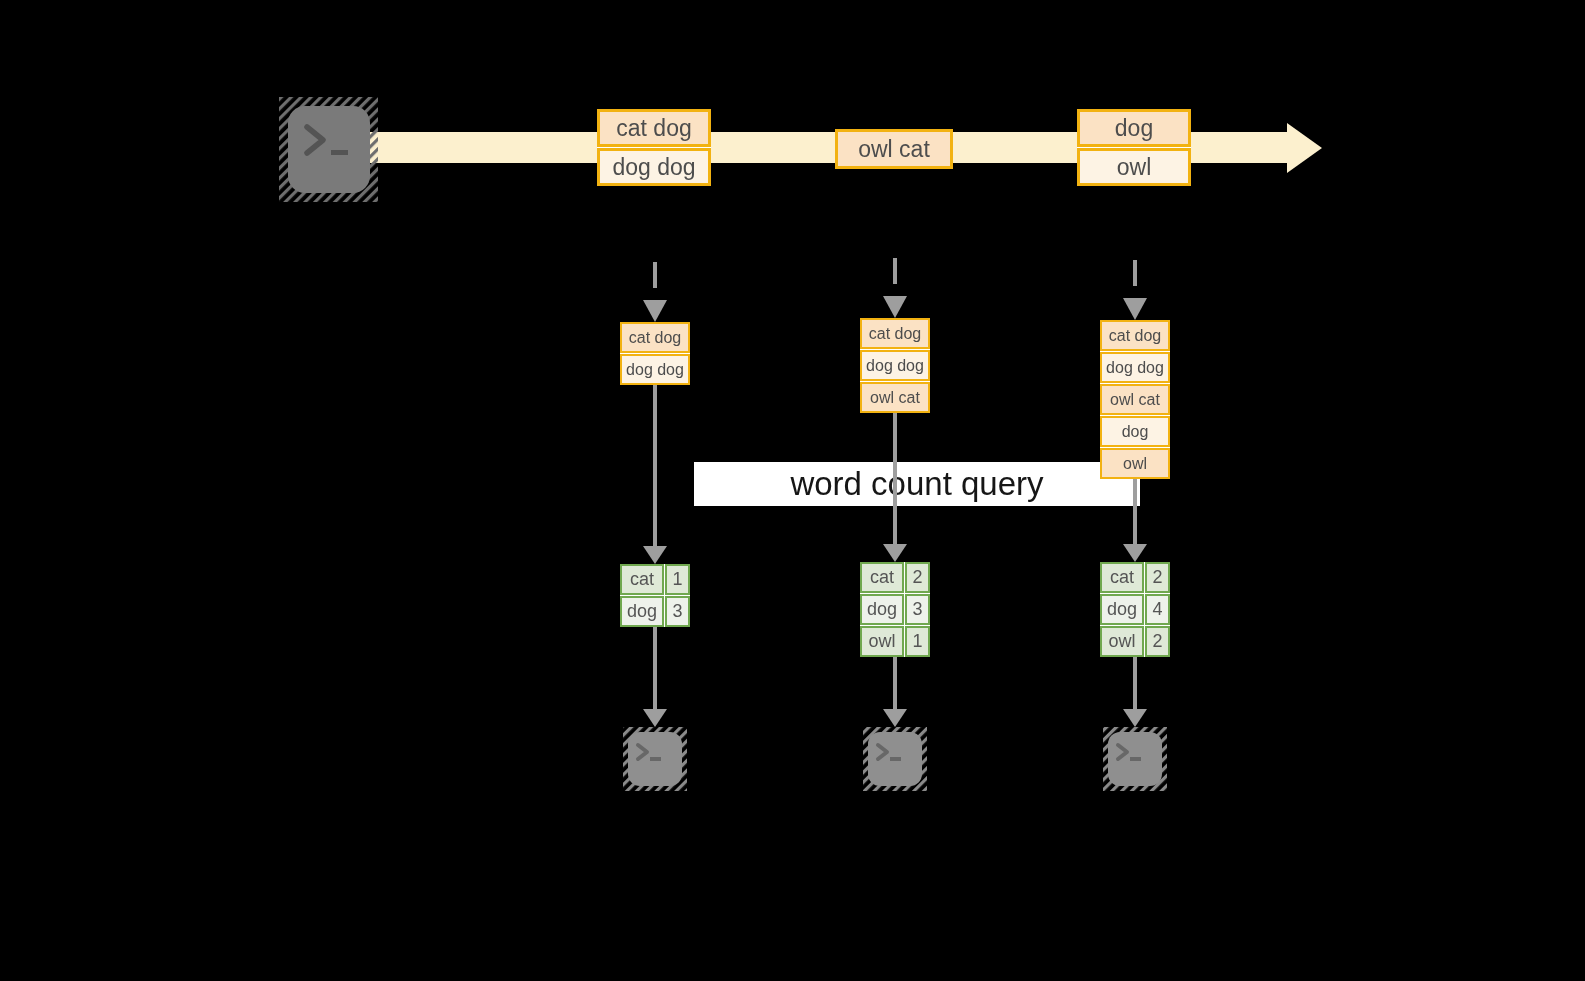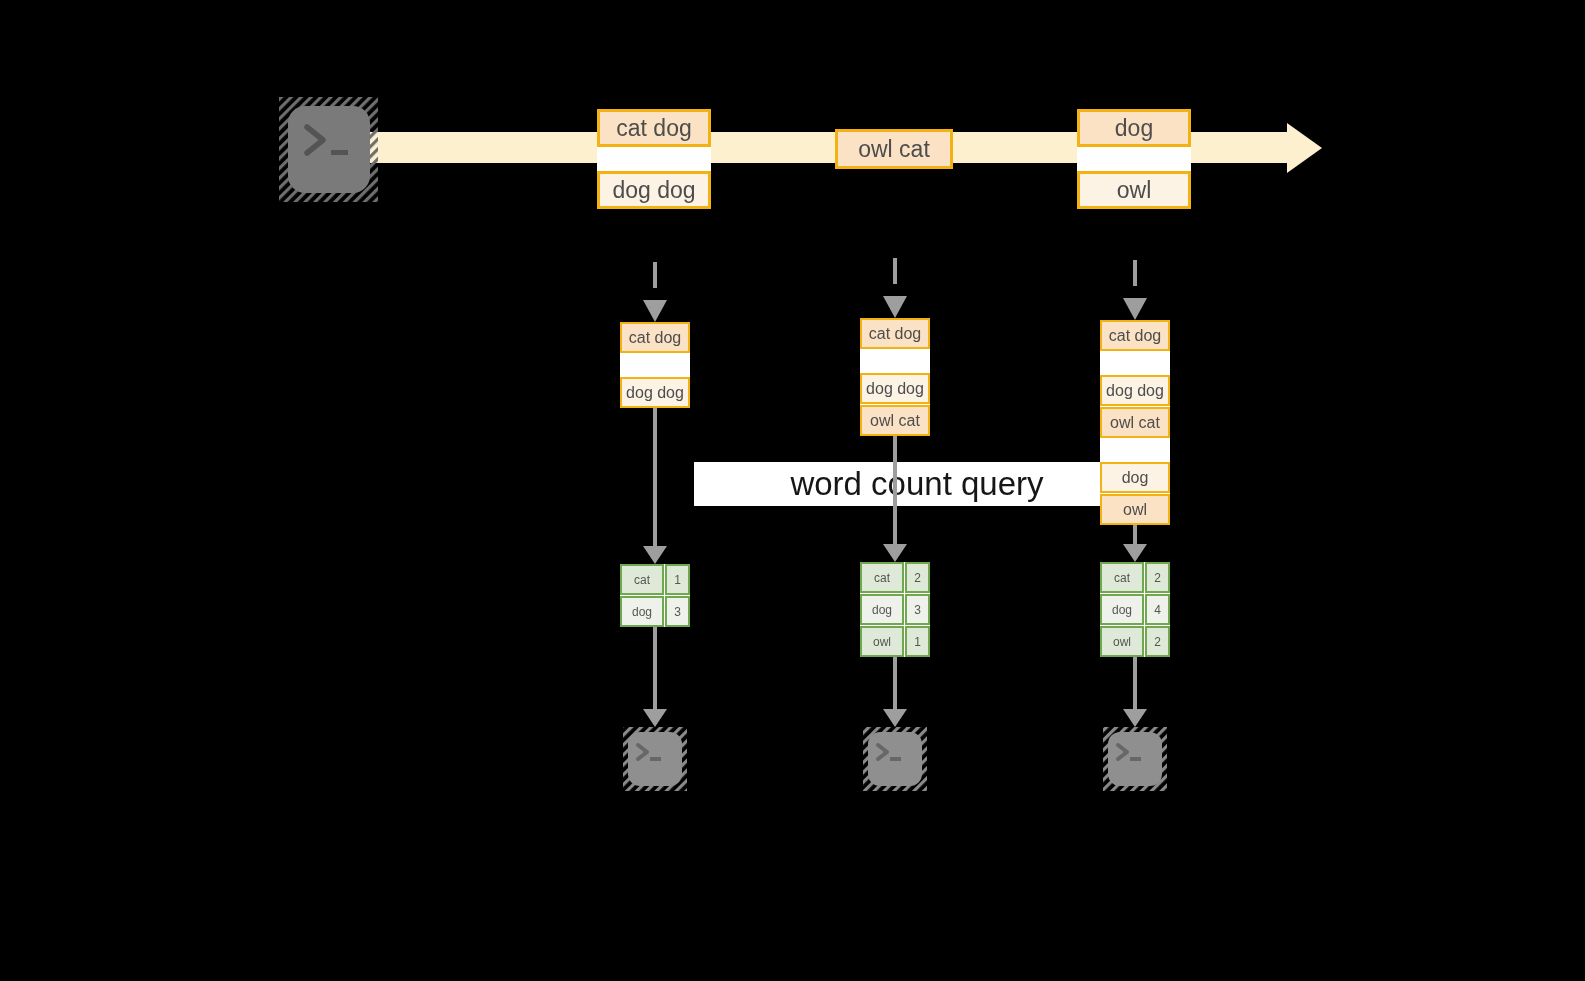--- a/index.html
+++ b/index.html
@@ -22,27 +22,27 @@
   .layer{position:absolute;left:0;top:0;}
 
   
   .obox{display:flex;flex-direction:column;gap:1px;background:#fff;}
   .obox .ocell{box-sizing:border-box;width:100%;display:flex;align-items:center;
                justify-content:center;color:var(--ink);border:3px solid var(--gold);}
   .bcell{height:38px;font-size:23px;}
   .b-single{height:40px;font-size:23px;}
   .scell{height:31px !important;font-size:16px;border-width:2px !important;}
   .bg-peach{background:var(--peach);}
-  .bg-cream{background:var(--cream);margin-top:23px;}
+  .bg-cream{background:var(--cream);}
 
   
   .wtable{display:grid;grid-template-columns:1fr 25px;gap:1px;background:#fff;}
   .wcell{box-sizing:border-box;height:31px;border:2px solid var(--green);
          display:flex;align-items:center;justify-content:center;
-         font-size:12px;color:#555;}
+         font-size:18px;color:#555;}
   .row-a{background:var(--green-light);}
   .row-b{background:var(--green-lighter);}
 </style>
 </head>
 <body>
 
 <div class="canvas">
 
   <div class="abs qlabel">word count query</div>
 

